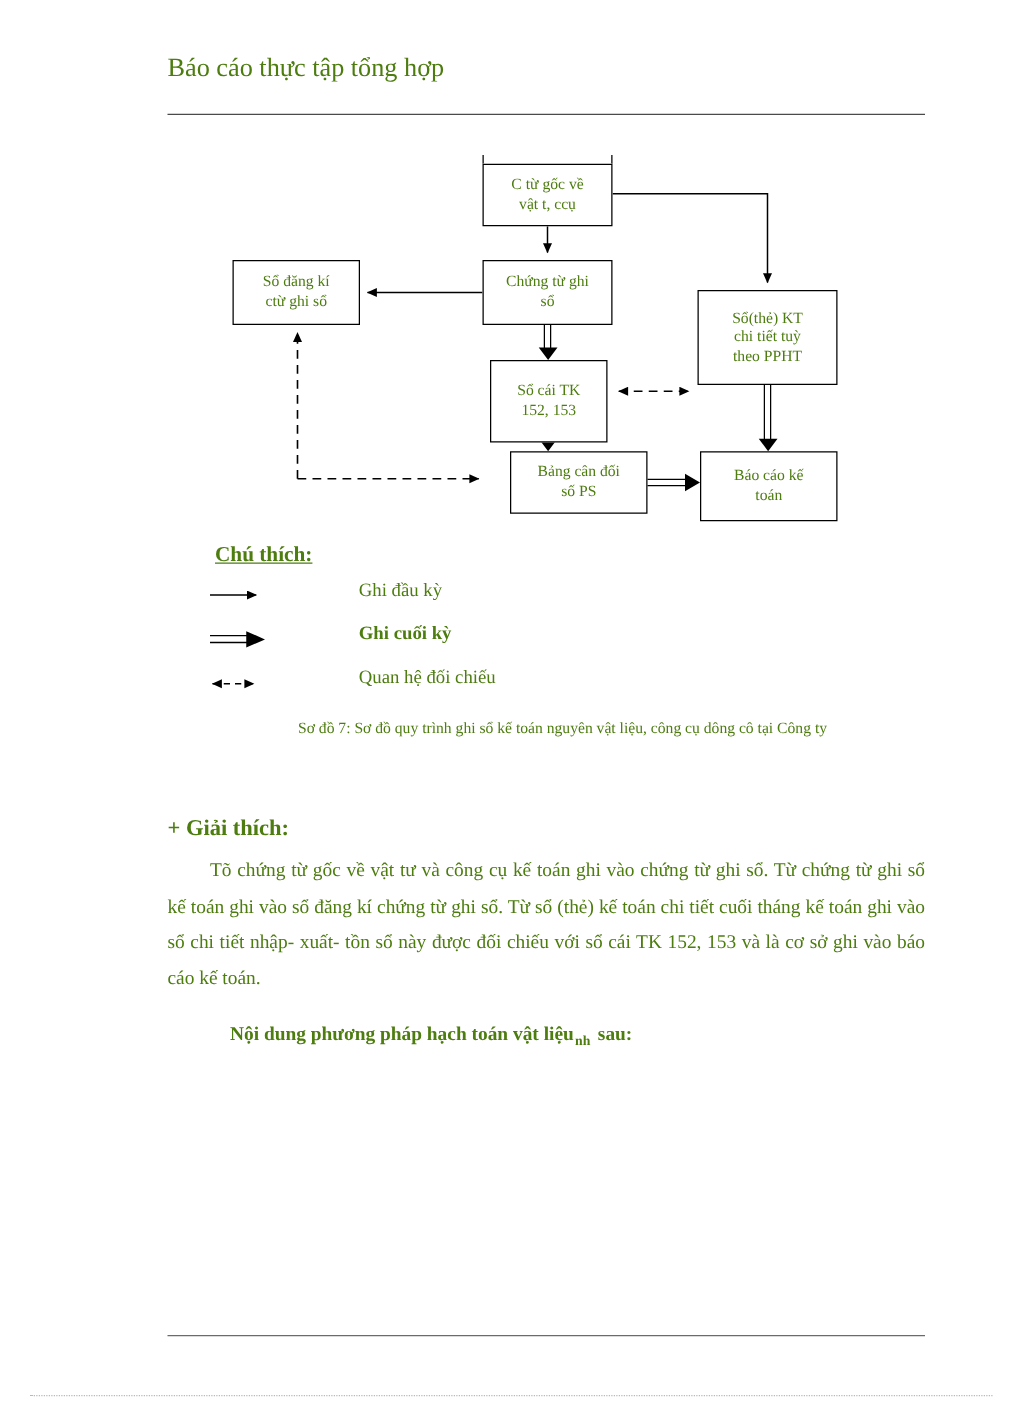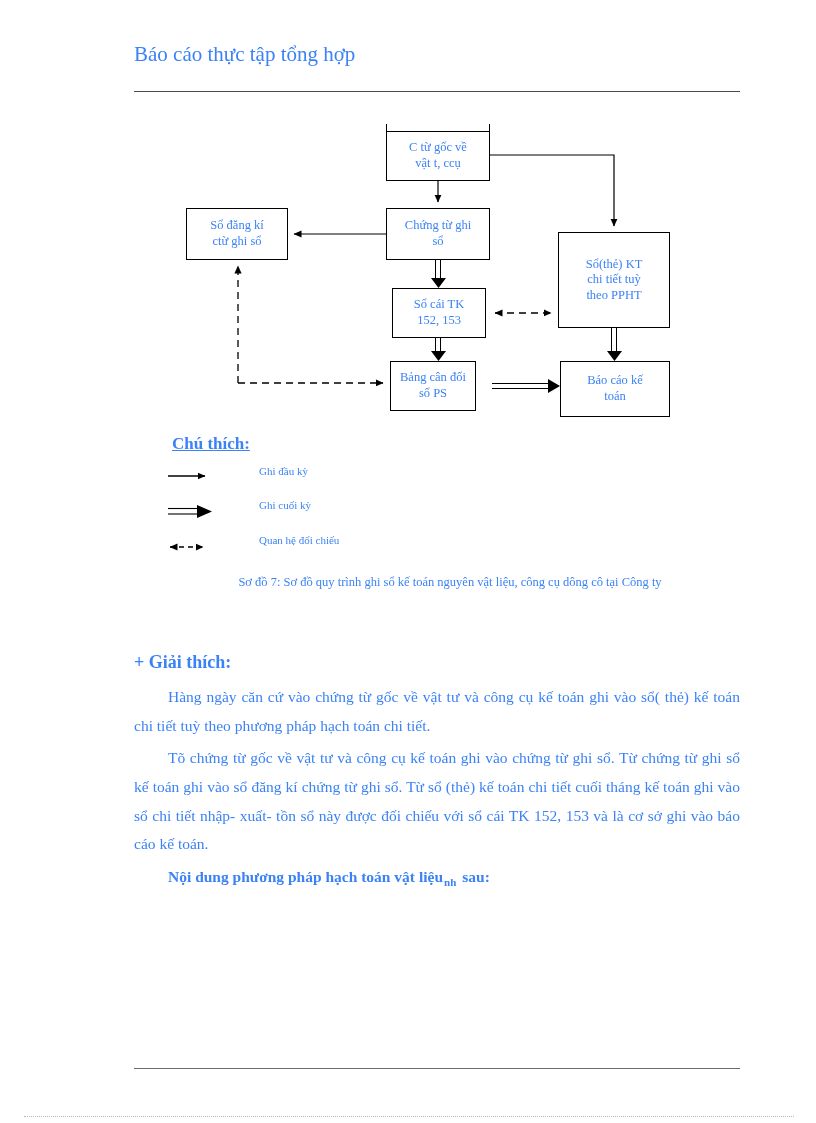--- a/index.html
+++ b/index.html
@@ -6,21 +6,21 @@
     margin: 0;
     padding: 0;
     background: #ffffff;
   }
   .page {
     position: relative;
     width: 816px;
     height: 1123px;
     background: #ffffff;
     font-family: "Liberation Serif", "DejaVu Serif", serif;
-    color: #3b82f6;
+    color: #4d7c0f;
     overflow: hidden;
   }
 
   
   .header {
     position: absolute;
     left: 134px;
     top: 42px;
     width: 606px;
   }
@@ -58,39 +58,39 @@
     text-align: center;
     font-size: 12.5px;
     line-height: 1.25;
     font-family: "Liberation Serif", "DejaVu Serif", serif;
   }
   .dbox span { display: block; white-space: pre-line; }
 
   .box-ctgoc   { left: 386px; top: 131px; width: 104px; height: 50px; }
   .box-sodangki{ left: 186px; top: 208px; width: 102px; height: 52px; }
   .box-chungtu { left: 386px; top: 208px; width: 104px; height: 52px; }
-  .box-sothe   { left: 558px; top: 232px; width: 112px; height: 96px; }
-  .box-socai   { left: 392px; top: 288px; width: 94px; height: 50px; }
-  .box-bangcd  { left: 390px; top: 361px; width: 86px; height: 50px; }
+  .box-sothe   { left: 558px; top: 232px; width: 112px; height: 76px; }
+  .box-socai   { left: 392px; top: 288px; width: 94px; height: 66px; }
+  .box-bangcd  { left: 408px; top: 361px; width: 110px; height: 50px; }
   .box-baocao  { left: 560px; top: 361px; width: 110px; height: 56px; }
   .legend-title {
     position: absolute;
     left: 172px;
     top: 434px;
     font-size: 17px;
     font-weight: bold;
     text-decoration: underline;
   }
   .legend-label {
     position: absolute;
-    left: 259px;
-    font-size: 11px;
+    left: 287px;
+    font-size: 15px;
   }
   .ll1 { top: 465px; }
-  .ll2 { top: 499px; }
+  .ll2 { top: 499px; font-weight: bold; }
   .ll3 { top: 534px; }
 
   
   .caption {
     position: absolute;
     left: 150px;
     top: 572px;
     width: 600px;
     text-align: center;
     font-size: 12.5px;
@@ -110,21 +110,21 @@
     margin: 0 0 10px 0;
   }
   .bt-para {
     margin: 0 0 4px 0;
     font-size: 15.5px;
     line-height: 1.85;
     text-align: justify;
     text-indent: 34px;
   }
   .bt-final {
-    margin: 0;
+    margin: 16px;
     font-size: 15.5px;
     line-height: 1.85;
     font-weight: bold;
     text-indent: 34px;
   }
   .sub-nh {
     font-size: 11px;
     vertical-align: -0.35em;
     padding: 0 6px 0 1px;
   }
@@ -263,21 +263,20 @@
   <div class="legend-label ll1">Ghi đầu kỳ</div>
   <div class="legend-label ll2">Ghi cuối kỳ</div>
   <div class="legend-label ll3">Quan hệ đối chiếu</div>
 
   <div class="caption">
     <div>Sơ đồ 7: Sơ đồ quy trình ghi sổ kế toán  nguyên vật liệu, công cụ dông cô  tại Công ty</div>
   </div>
 
   <div class="body-text">
     <p class="bt-head">+ Giải thích:</p>
-    <p class="bt-para">Hàng ngày căn cứ vào chứng từ gốc về vật tư và công cụ kế toán ghi vào sổ( thẻ) kế toán chi tiết tuỳ theo phương pháp hạch toán chi tiết.</p>
     <p class="bt-para">Tõ chứng từ gốc về vật tư và công cụ kế toán ghi vào chứng từ ghi sổ. Từ chứng từ ghi sổ kế toán ghi vào sổ đăng kí chứng từ ghi sổ. Từ sổ (thẻ) kế toán chi tiết cuối tháng kế toán ghi vào sổ chi tiết nhập- xuất- tồn sổ này được đối chiếu với sổ cái TK 152, 153 và là cơ sở ghi vào báo cáo kế toán.</p>
     <p class="bt-final"><span>Nội dung phương pháp hạch toán vật liệu</span><span class="sub-nh">nh</span><span>sau:</span></p>
   </div>
 
   <div class="footer-rule"></div>
   <div class="bottom-dots"></div>
 
 </div>
 
 </body></html>

